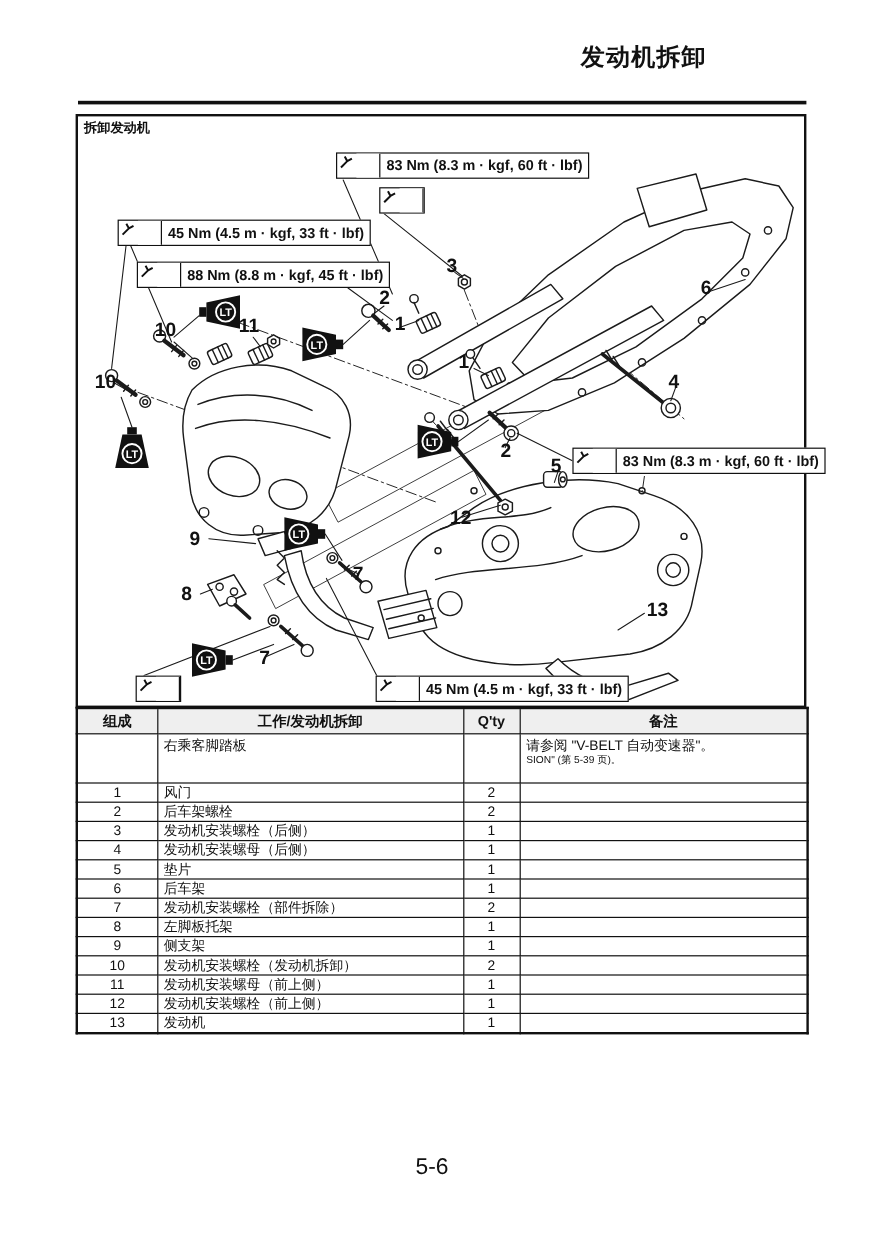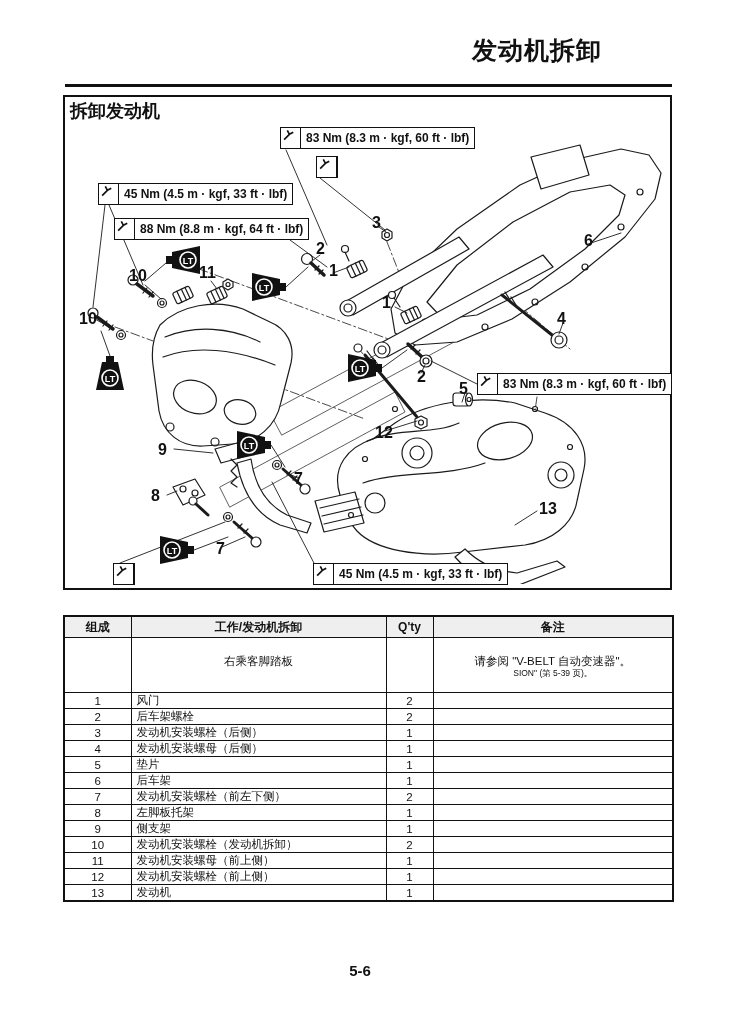--- a/index.html
+++ b/index.html
@@ -1,34 +1,34 @@
 <!DOCTYPE html>
 <html><head>
 <meta charset="utf-8">
 <style>
   html,body{margin:0;padding:0;background:#fff;}
   body{width:737px;height:1031px;position:relative;font-family:"Liberation Sans",sans-serif;color:#111;}
-  .hdr-title{position:absolute;left:472px;top:34px;font-size:25px;font-weight:bold;letter-spacing:1px;}
+  .hdr-title{position:absolute;left:484px;top:34px;font-size:20px;font-weight:bold;letter-spacing:1px;}
   .rule{position:absolute;left:65px;top:84px;width:607px;height:3px;background:#111;}
   .dframe{position:absolute;left:63px;top:95px;width:605px;height:491px;border:2px solid #111;background:#fff;}
-  .dtitle{position:absolute;left:5px;top:2px;font-size:18px;font-weight:bold;}
+  .dtitle{position:absolute;left:5px;top:2px;font-size:11px;font-weight:bold;}
   .dframe svg{position:absolute;left:0;top:0;}
-  .callout{position:absolute;display:inline-flex;align-items:stretch;background:#fff;border:1.5px solid #111;height:20px;z-index:5;}
+  .callout{position:absolute;display:inline-flex;align-items:stretch;background:#fff;border:1.5px solid #111;height:20px;z-index:5;padding-left:16px;}
   .callout .wicon{width:19px;border-right:1.5px solid #111;display:flex;align-items:center;justify-content:center;background:#fff;}
   .callout .ctext{padding:0 5px;font-weight:bold;font-size:12px;white-space:nowrap;display:flex;align-items:center;}
   .num{position:absolute;font-weight:bold;font-size:16px;z-index:4;background:transparent;}
-  .parts-table{position:absolute;left:63px;top:589px;width:609px;border-collapse:collapse;table-layout:fixed;border:2px solid #111;margin-top:26px;}
+  .parts-table{position:absolute;left:63px;top:589px;width:609px;border-collapse:collapse;table-layout:fixed;border:2px solid #111;}
   .parts-table td,.parts-table th{border:1px solid #111;font-size:11.5px;padding:0 5px;overflow:hidden;white-space:nowrap;}
   .parts-table th{font-size:12px;font-weight:bold;text-align:center;background:#efefef;height:20px;padding:0 2px;}
   .parts-table td.cno,.parts-table td.cqty{text-align:center;}
-  .parts-table tr.r0 td{height:38px;vertical-align:top;padding-top:16px;text-align:center;}
+  .parts-table tr.r0 td{height:38px;vertical-align:top;padding-top:2px;}
   .parts-table tr.rd td{height:15px;}
   .parts-table tr.rlast td{height:32px;vertical-align:top;padding-top:2px;}
   .rk-sub{display:block;font-size:8.5px;line-height:9px;}
-  .pageno{position:absolute;left:0;top:962px;width:720px;text-align:center;font-size:15px;font-weight:bold;}
+  .pageno{position:absolute;left:0;top:962px;width:720px;text-align:center;font-size:19px;font-weight:normal;}
 </style>
 </head>
 <body>
 
 <div class="hdr-title">发动机拆卸</div>
 <div class="rule"></div>
 
 <div class="dframe">
   <svg width="601" height="487" viewBox="0 0 601 487" fill="none" stroke="#1b1b1b" stroke-width="1.2" stroke-linejoin="round" stroke-linecap="round" style="font-family:'Liberation Sans',sans-serif">
 
@@ -312,21 +312,21 @@
         </svg>
       </span>
     <span class="ctext">45 Nm (4.5 m · kgf, 33 ft · lbf)</span>
   </div>
   <div class="callout" style="left:49px;top:121px">
     <span class="wicon">
         <svg width="14" height="14" viewBox="0 0 20 20">
           <path d="M4.5 16.5 L12 9 M12 9 L9 3.5 M12 9 L17.5 6" stroke="#111" stroke-width="2.4" fill="none"></path>
         </svg>
       </span>
-    <span class="ctext">88 Nm (8.8 m · kgf, 64 ft · lbf)</span>
+    <span class="ctext">88 Nm (8.8 m · kgf, 45 ft · lbf)</span>
   </div>
   <div class="callout" style="left:412px;top:276px">
     <span class="wicon">
         <svg width="14" height="14" viewBox="0 0 20 20">
           <path d="M4.5 16.5 L12 9 M12 9 L9 3.5 M12 9 L17.5 6" stroke="#111" stroke-width="2.4" fill="none"></path>
         </svg>
       </span>
     <span class="ctext">83 Nm (8.3 m · kgf, 60 ft · lbf)</span>
   </div>
   <div class="callout" style="left:48px;top:466px">
@@ -415,21 +415,21 @@
         <td></td>
       </tr>
   <tr class="rd">
         <td class="cno">6</td>
         <td>后车架</td>
         <td class="cqty">1</td>
         <td></td>
       </tr>
   <tr class="rd">
         <td class="cno">7</td>
-        <td>发动机安装螺栓（前左下侧）</td>
+        <td>发动机安装螺栓（部件拆除）</td>
         <td class="cqty">2</td>
         <td></td>
       </tr>
   <tr class="rd">
         <td class="cno">8</td>
         <td>左脚板托架</td>
         <td class="cqty">1</td>
         <td></td>
       </tr>
   <tr class="rd">

